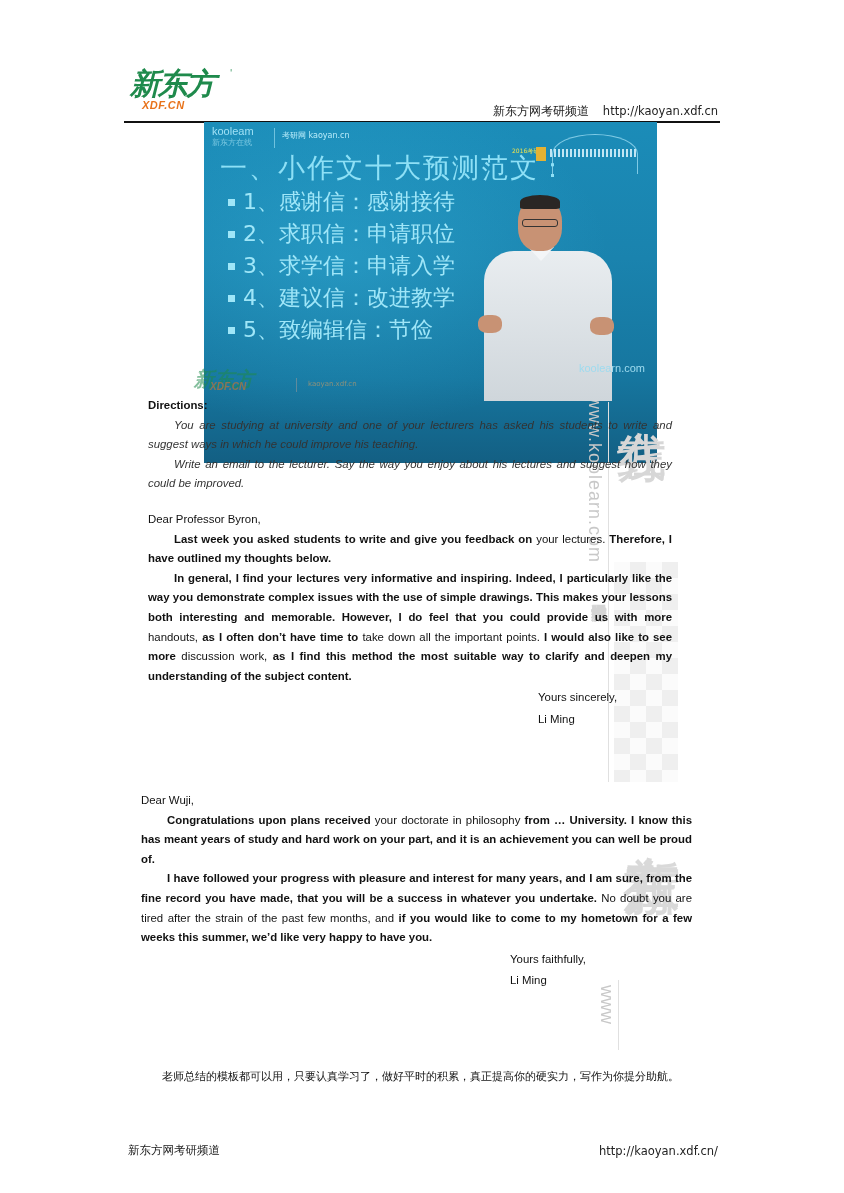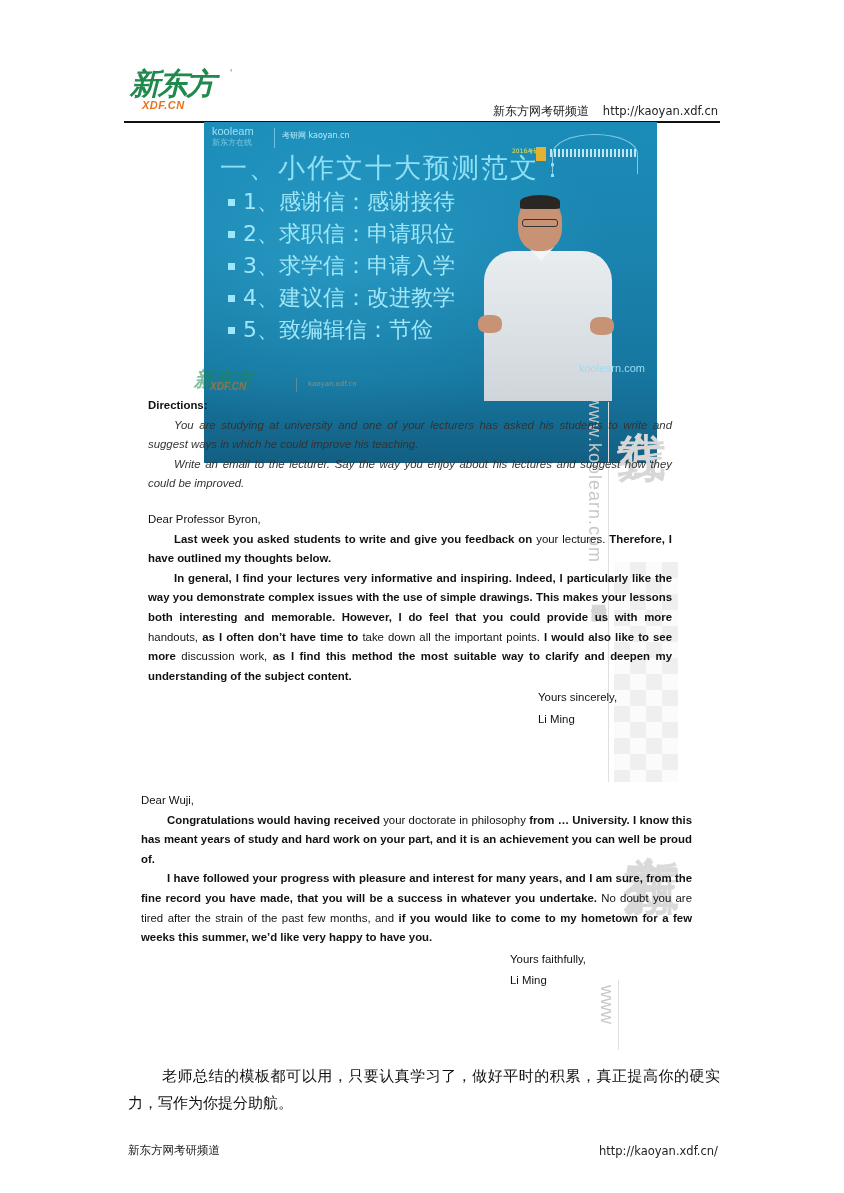--- a/index.html
+++ b/index.html
@@ -70,21 +70,21 @@
   .directions p { font-style: italic; color: #333; text-indent: 26px; text-align: justify; }
   .letter1 { left: 148px; top: 510px; width: 524px; }
   .letter2 { left: 141px; top: 791px; width: 551px; }
   .salute { margin-bottom: 0; }
   .para { text-indent: 26px; text-align: justify; }
   .para b { font-weight: bold; }
   .sign { padding-left: 390px; margin-top: 2px; }
   .letter2 .sign { padding-left: 369px; }
 
   
-  .summary { position: absolute; left: 128px; top: 1063px; width: 592px; font-size: 15px; line-height: 27px; color: #111; text-indent: 34px; text-align: justify; }
+  .summary { position: absolute; left: 128px; top: 1063px; width: 592px; font-size: 11px; line-height: 27px; color: #111; text-indent: 34px; text-align: justify; }
 
   
   .footer-left { position: absolute; left: 128px; top: 1143px; font-size: 11.5px; color: #222; }
   .footer-right { position: absolute; right: 126px; top: 1144px; font-size: 11.5px; color: #222; }
 </style>
 </head>
 <body>
 
 <div class="logo">
   <span class="logo-cn">新东方</span>
@@ -189,21 +189,21 @@
 <div class="content letter1">
   <div class="salute">Dear Professor Byron,</div>
   <div class="para"><b>Last week you asked students to write and give you feedback on</b><span> your lectures. </span><b>Therefore, I have outlined my thoughts below.</b></div>
   <div class="para"><b>In general, I find your lectures very informative and inspiring. Indeed, I particularly like the way you demonstrate complex issues with the use of simple drawings. This makes your lessons both interesting and memorable. However, I do feel that you could provide us with more</b><span> handouts, </span><b>as I often don’t have time to</b><span> take down all the important points. </span><b>I would also like to see more</b><span> discussion work, </span><b>as I find this method the most suitable way to clarify and deepen my understanding of the subject content.</b></div>
   <div class="sign">Yours sincerely,</div>
   <div class="sign">Li Ming</div>
 </div>
 
 <div class="content letter2">
   <div class="salute">Dear Wuji,</div>
-  <div class="para"><b>Congratulations would having received</b><span> your doctorate in philosophy </span><b>from … University. I know this has meant years of study and hard work on your part, and it is an achievement you can well be proud of.</b></div>
+  <div class="para"><b>Congratulations upon plans received</b><span> your doctorate in philosophy </span><b>from … University. I know this has meant years of study and hard work on your part, and it is an achievement you can well be proud of.</b></div>
   <div class="para"><b>I have followed your progress with pleasure and interest for many years, and I am sure, from the fine record you have made, that you will be a success in whatever you undertake.</b><span> No doubt you are tired after the strain of the past few months, and </span><b>if you would like to come to my hometown for a few weeks this summer, we’d like very happy to have you.</b></div>
   <div class="sign">Yours faithfully,</div>
   <div class="sign">Li Ming</div>
 </div>
 
 <div class="summary">老师总结的模板都可以用，只要认真学习了，做好平时的积累，真正提高你的硬实力，写作为你提分助航。</div>
 
 <div class="footer-left">新东方网考研频道</div>
 <div class="footer-right">http://kaoyan.xdf.cn/</div>
 

